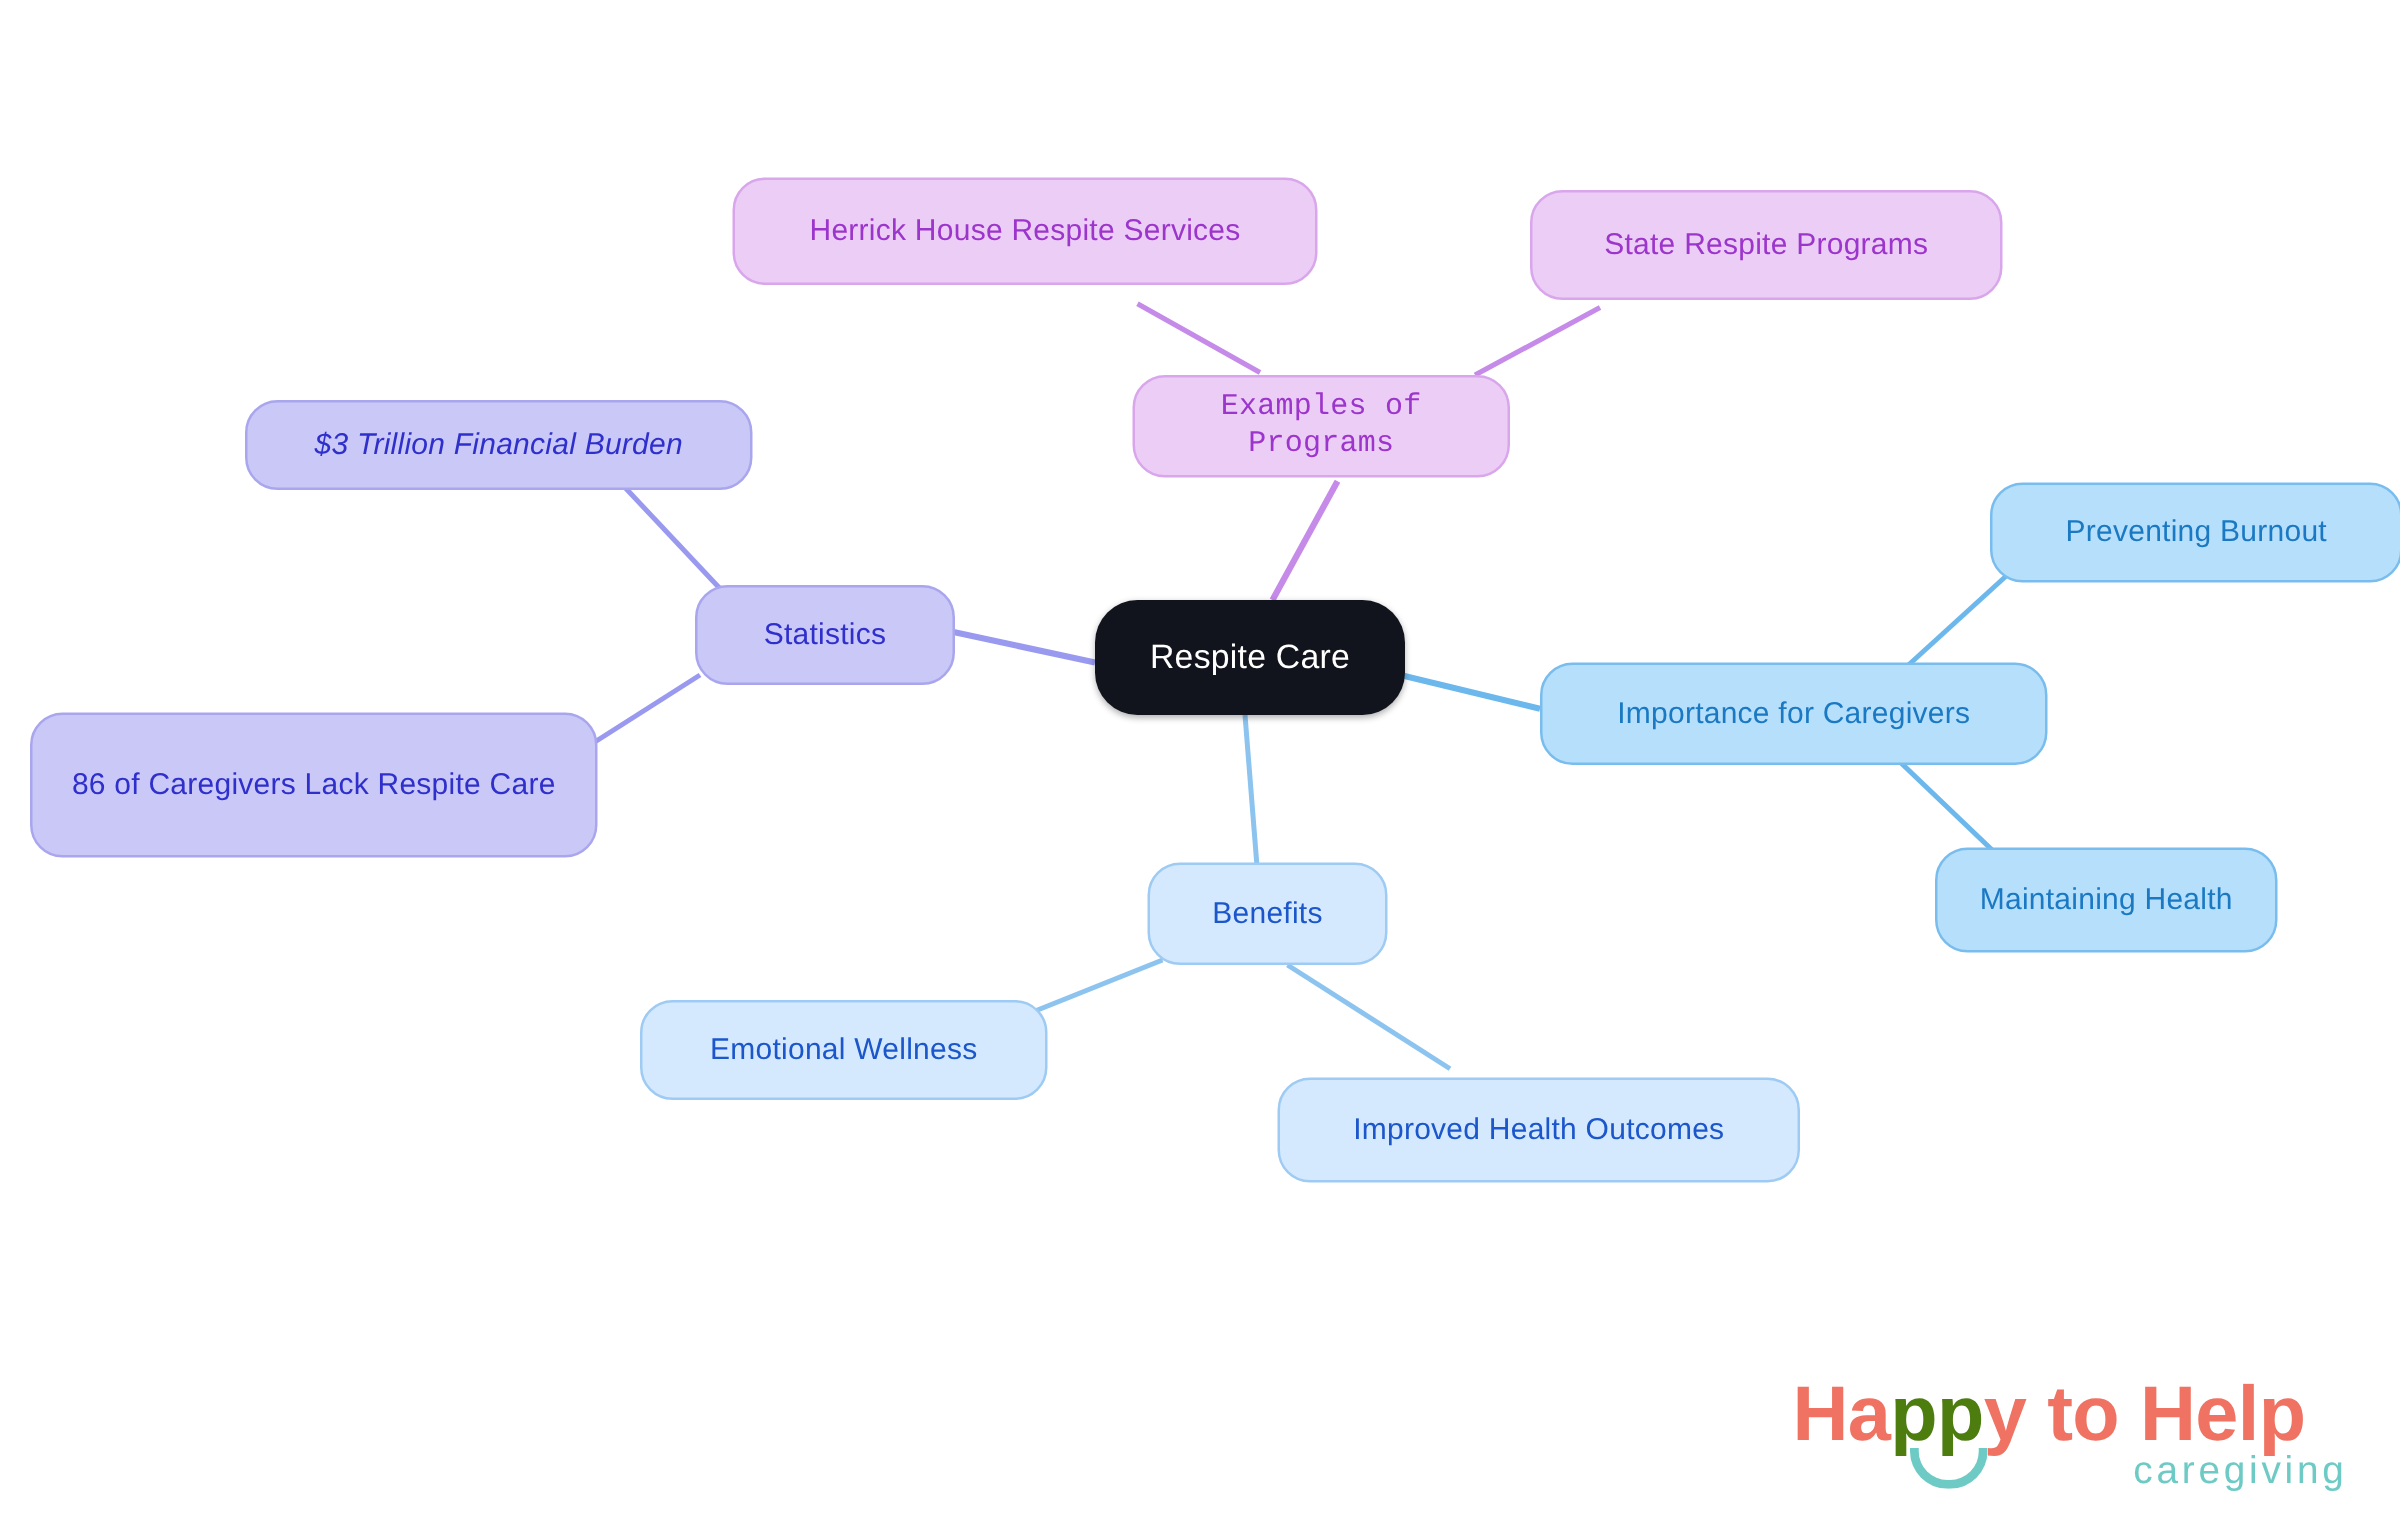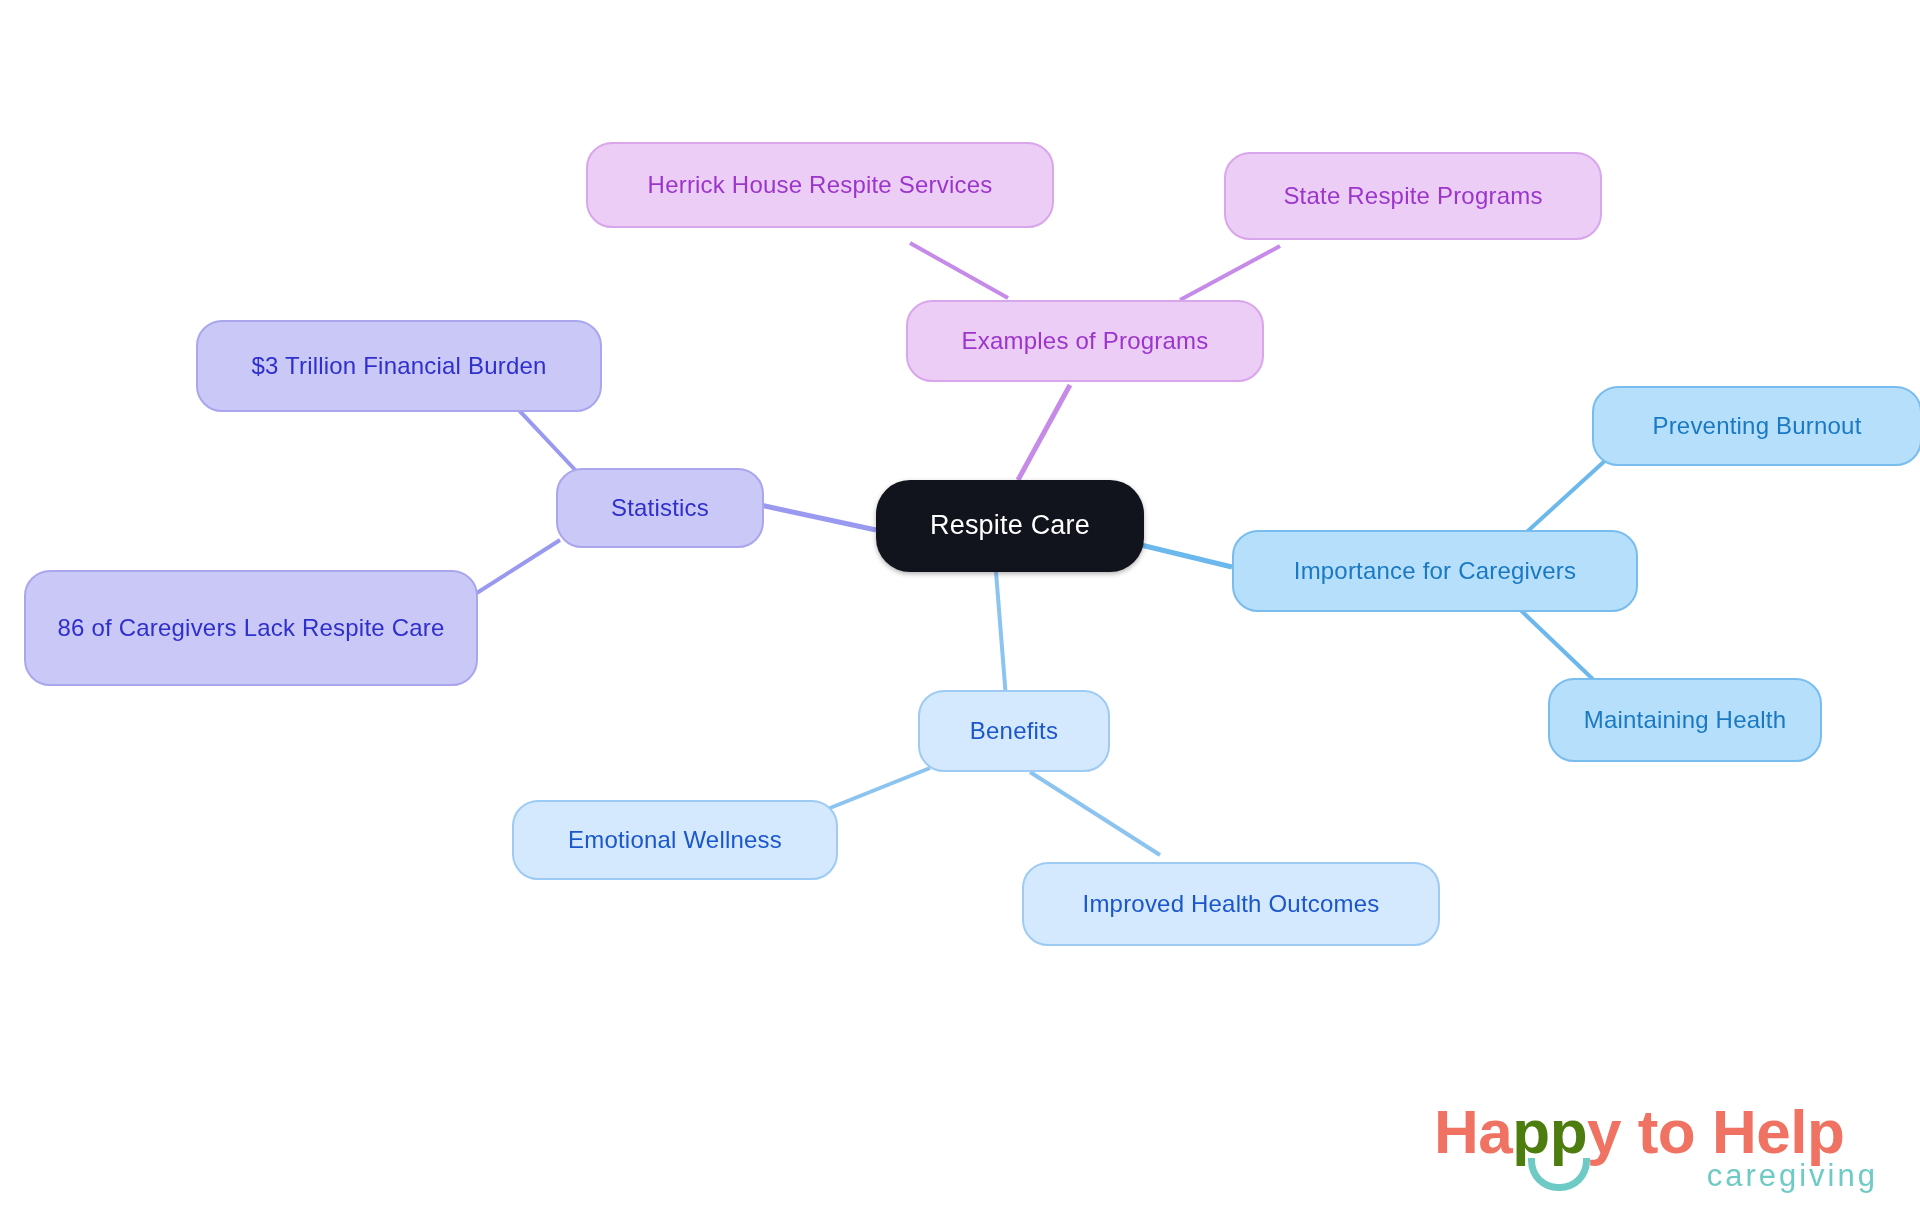--- a/index.html
+++ b/index.html
@@ -139,37 +139,37 @@
     <path d="M 1008 298 L 910 243" stroke="#c68ae8" stroke-width="4" fill="none"></path>
     <path d="M 1180 300 L 1280 246" stroke="#c68ae8" stroke-width="4" fill="none"></path>
 
     <path d="M 1518 540 L 1608 458" stroke="#6cb8ec" stroke-width="4" fill="none"></path>
     <path d="M 1510 600 L 1600 686" stroke="#6cb8ec" stroke-width="4" fill="none"></path>
 
     <path d="M 930 768 L 800 820" stroke="#8cc4ef" stroke-width="4" fill="none"></path>
     <path d="M 1030 772 L 1160 855" stroke="#8cc4ef" stroke-width="4" fill="none"></path>
   </svg>
 
-  <div class="node root" style="left:876px; top:480px; width:268px; height:92px;">
+  <div class="node root" style="left:876px; top:480px; width:248px; height:92px;">
     <span>Respite Care</span>
   </div>
 
   <div class="node lavender" style="left:556px; top:468px; width:208px; height:80px; font-size:24px;">
     <span>Statistics</span>
   </div>
 
-  <div class="node lavender" style="left:196px; top:320px; width:406px; height:92px; font-size:24px;">
+  <div class="node lavender" style="left:196px; top:320px; width:406px; height:72px; font-size:24px;font-style:italic;">
     <span>$3 Trillion Financial Burden</span>
   </div>
 
   <div class="node lavender" style="left:24px; top:570px; width:454px; height:116px; font-size:24px;">
     <span>86 of Caregivers Lack Respite Care</span>
   </div>
 
-  <div class="node purple" style="left:906px; top:300px; width:358px; height:82px; font-size:24px;">
+  <div class="node purple" style="left:906px; top:300px; width:302px; height:82px; font-size:24px;font-family:Liberation Mono, monospace;">
     <span>Examples of Programs</span>
   </div>
 
   <div class="node purple" style="left:1224px; top:152px; width:378px; height:88px; font-size:24px;">
     <span>State Respite Programs</span>
   </div>
 
   <div class="node purple" style="left:586px; top:142px; width:468px; height:86px; font-size:24px;">
     <span>Herrick House Respite Services</span>
   </div>

